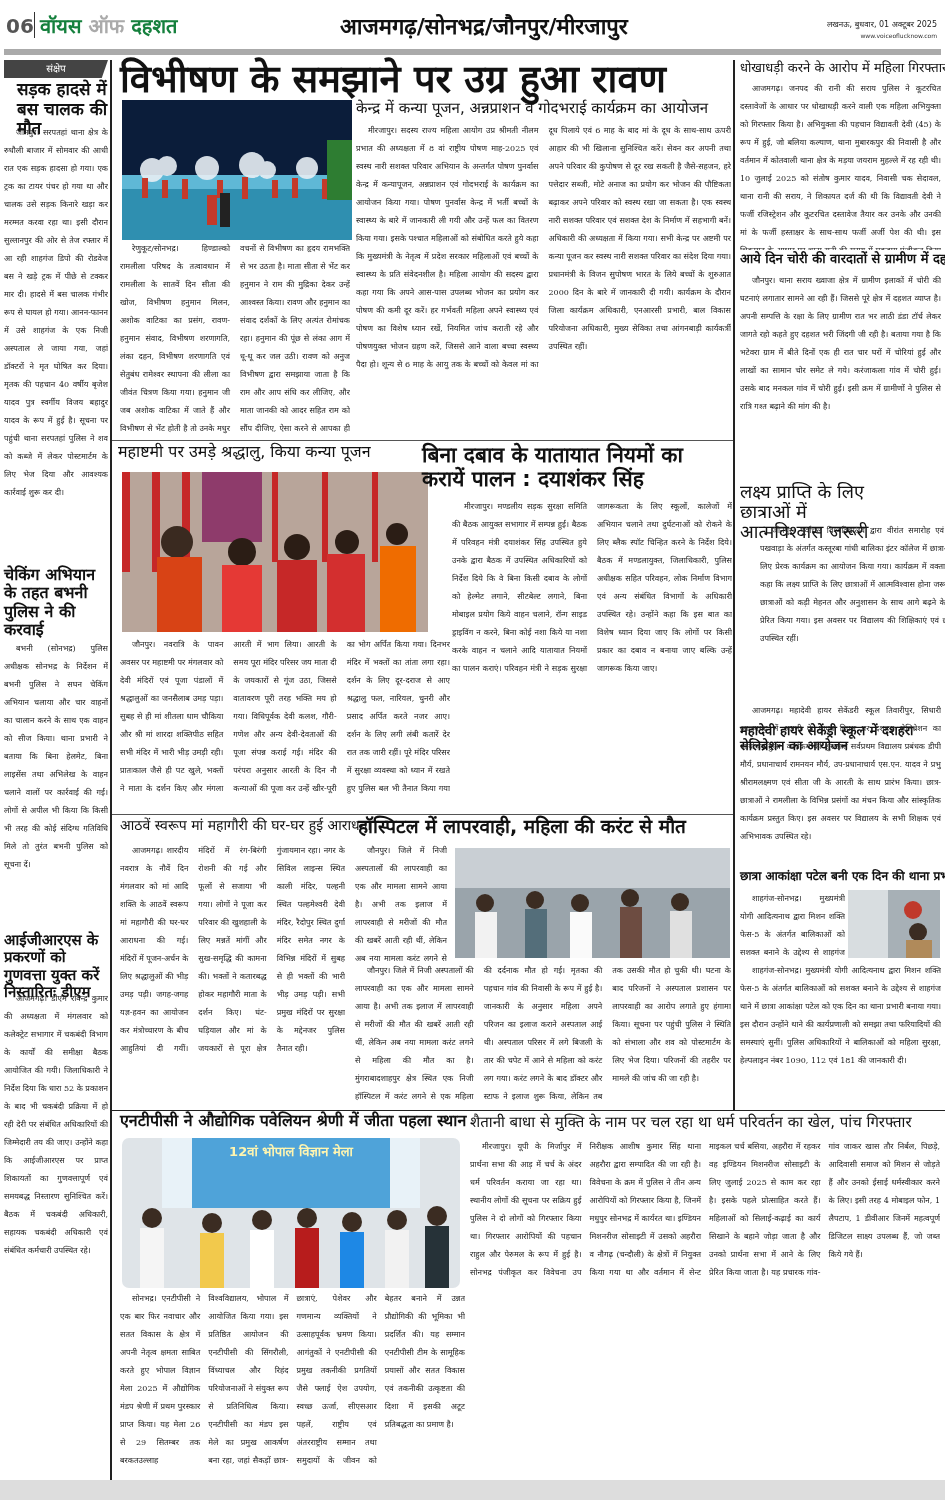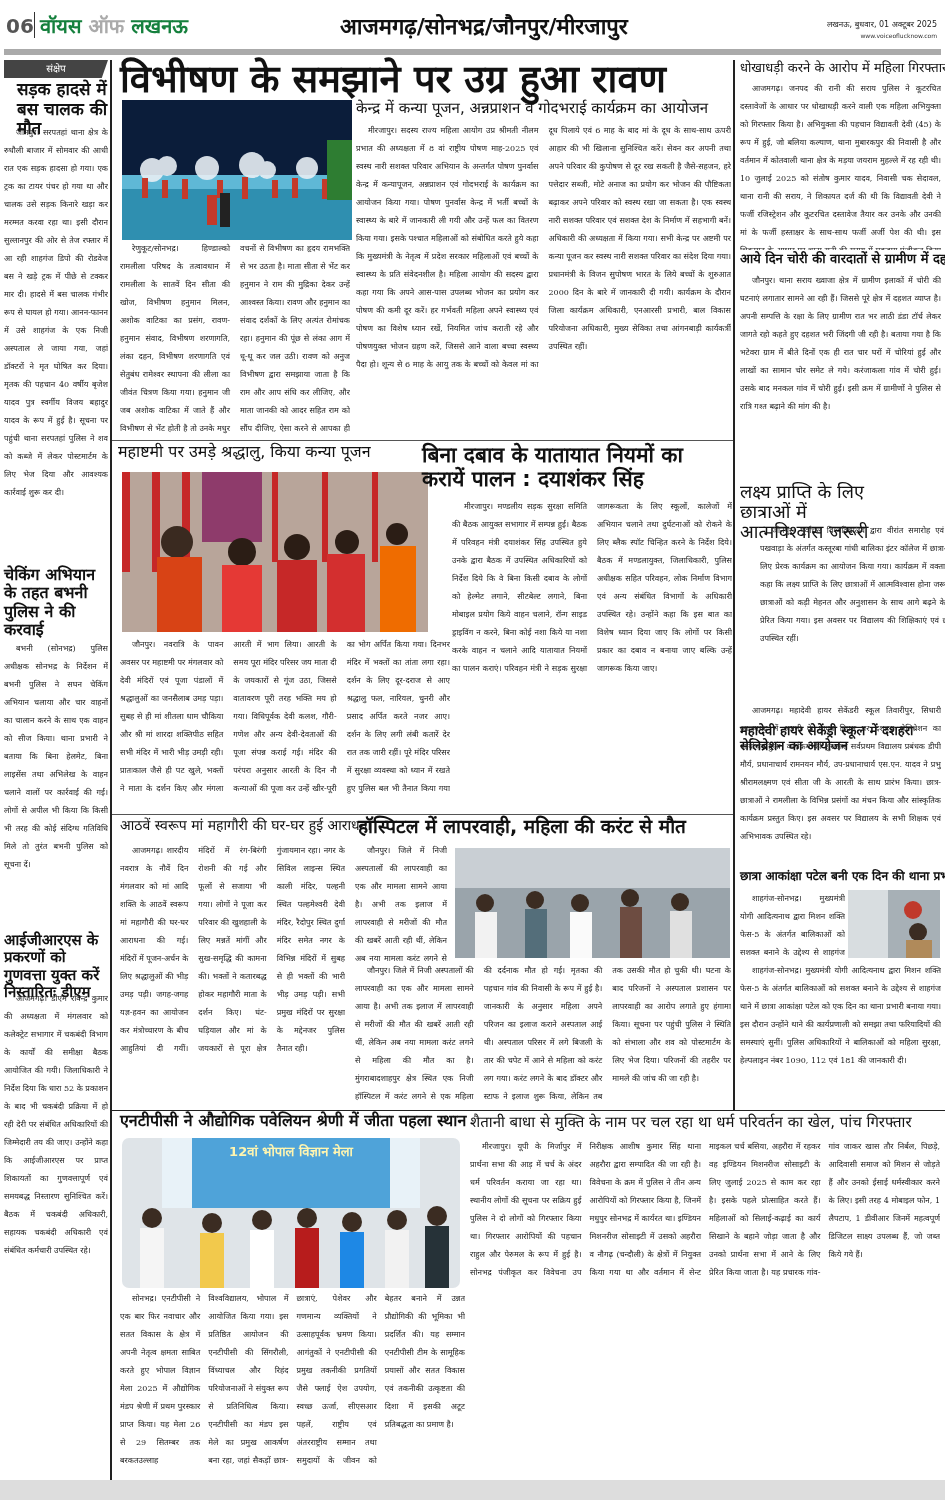--- a/index.html
+++ b/index.html
@@ -31,21 +31,21 @@
   #sankshep{left:4px;top:60px;width:104px;height:18px;background:#444;color:#fff;font-family:"DejaVu Sans",sans-serif;font-size:10px;text-align:center;line-height:18px;clip-path:polygon(0 0,100% 0,94% 100%,0 100%);}
 </style>
 </head>
 <body>
 
 <div class="abs" id="pageno">06</div>
 <div class="abs" id="mast-sep"></div>
 <div class="abs" id="paper">
   <span class="p1">वॉयस</span>
   <span class="p2">ऑफ</span>
-  <span class="p3">लखनऊ</span>
+  <span class="p3">दहशत</span>
 </div>
 <div class="abs" id="edition">आजमगढ़/सोनभद्र/जौनपुर/मीरजापुर</div>
 <div class="abs" id="dateline">लखनऊ, बुधवार, 01 अक्टूबर 2025</div>
 <div class="abs" id="website">www.voiceoflucknow.com</div>
 <div class="abs" id="topbar"></div>
 
 <div class="abs vrule" style="left:110px;top:60px;height:1420px;"></div>
 <div class="abs vrule" style="left:733px;top:60px;height:1050px;"></div>
 
 <div class="abs" id="sankshep">संक्षेप</div>

